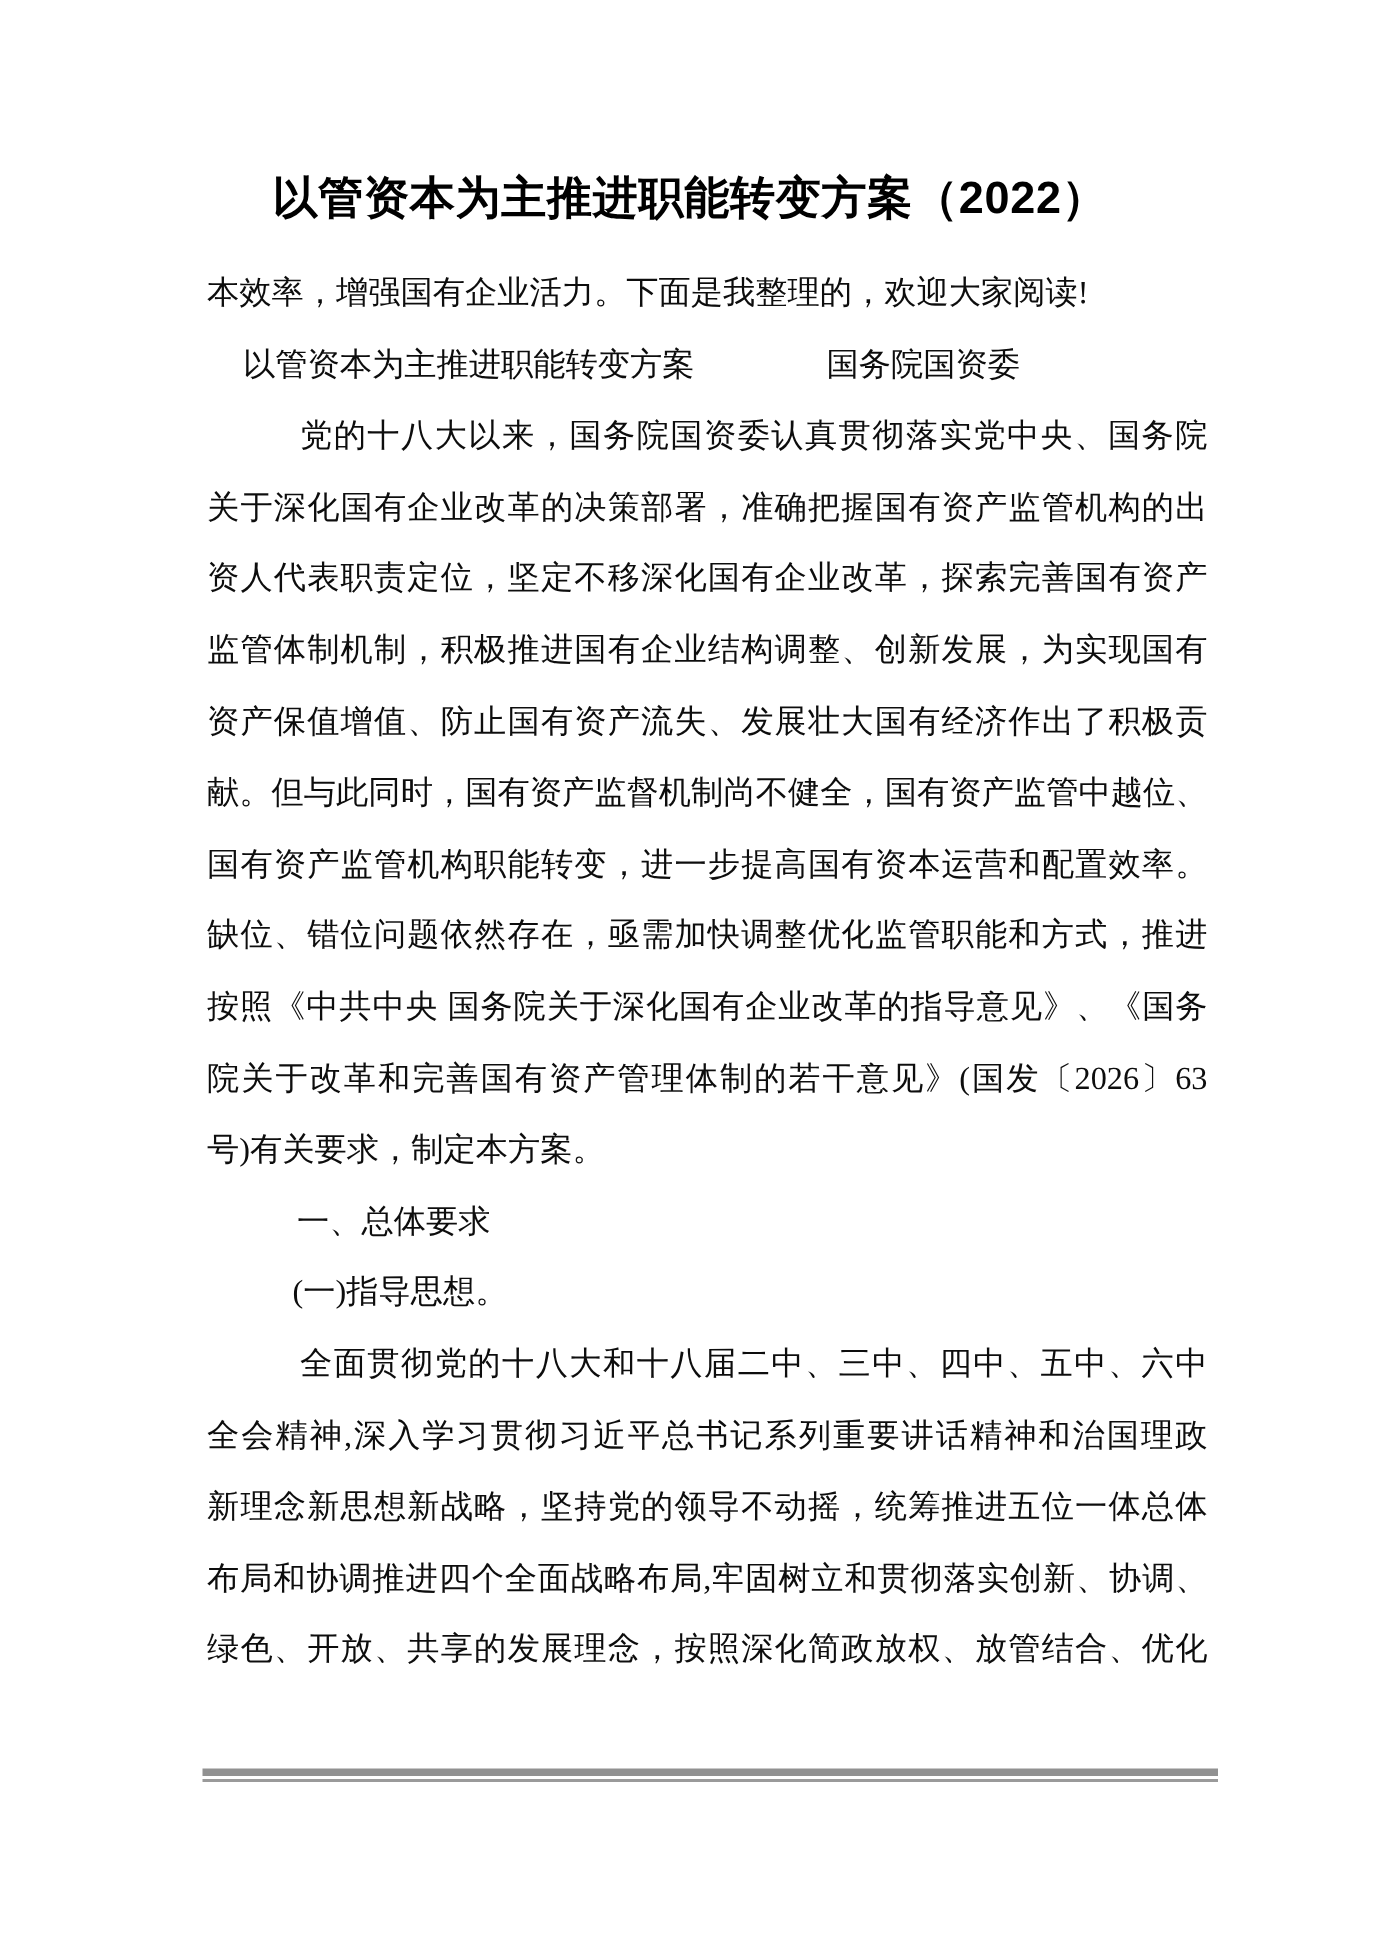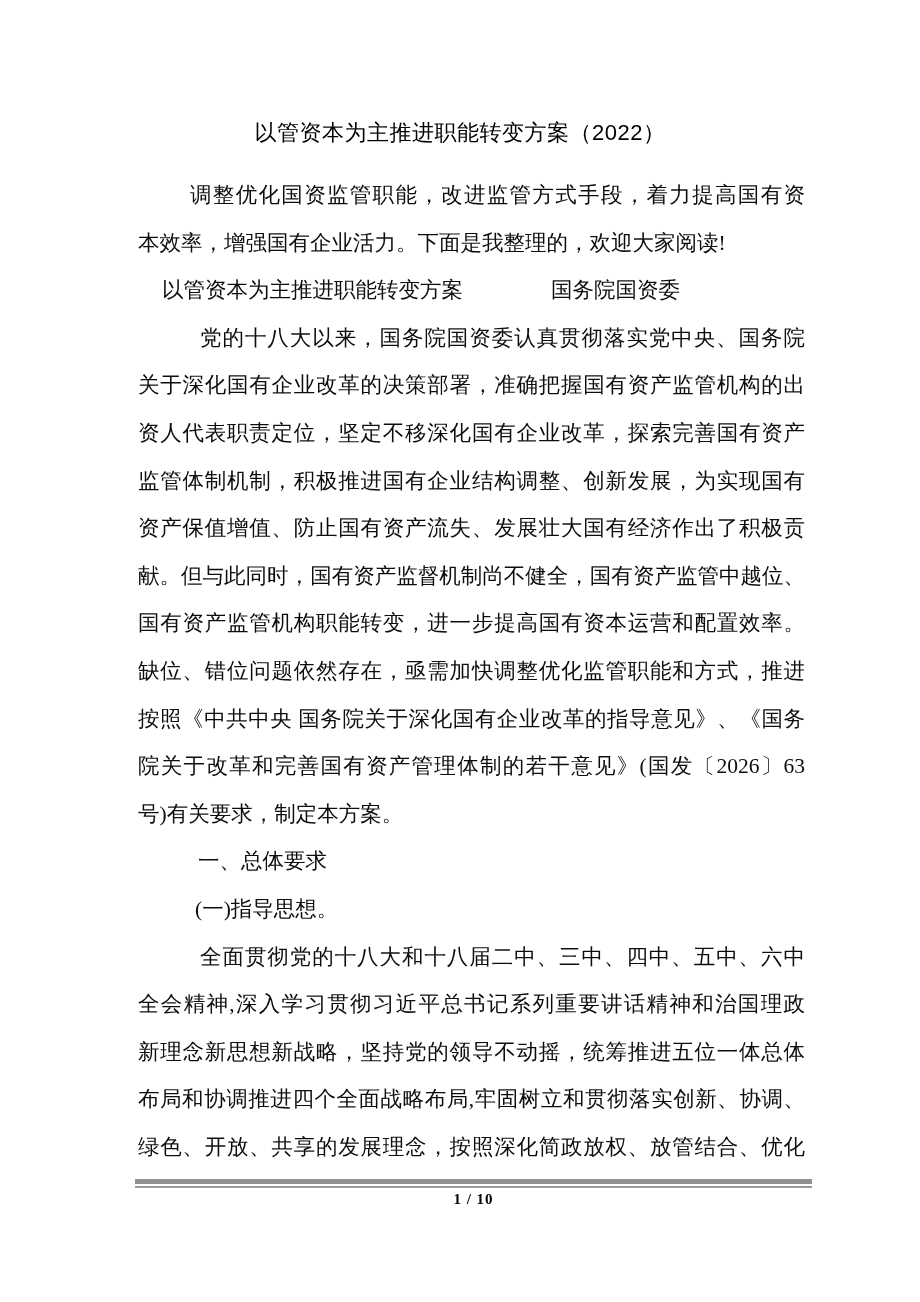--- a/index.html
+++ b/index.html
@@ -15,22 +15,22 @@
     position: absolute; left: 0; top: 0;
     width: 920px; height: 1302px;
     background: #ffffff;
   }
   .doc-title {
     position: absolute;
     left: 0; top: 112px; width: 920px; height: 42px;
     line-height: 42px;
     text-align: center;
     font-family: "Liberation Sans", "DejaVu Sans", sans-serif;
-    font-weight: 400;
-    font-size: 22px;
+    font-weight: 700;
+    font-size: 30px;
     color: #000000;
     letter-spacing: 0.5px;
     white-space: nowrap;
   }
   .doc-body {
     position: absolute;
     left: 138px; top: 172px;
     width: 667px;
     font-size: 21.5px;
     color: #0d0d0d;
@@ -67,21 +67,20 @@
   }
 </style>
 </head>
 <body>
 
 <div class="doc-page">
 
   <div class="doc-title">以管资本为主推进职能转变方案（2022）</div>
 
   <div class="doc-body">
-      <div class="line just" style="text-indent: 52px;">调整优化国资监管职能，改进监管方式手段，着力提高国有资</div>
       <div class="line">本效率，增强国有企业活力。下面是我整理的，欢迎大家阅读!</div>
       <div class="line" style="text-indent: 24px;"><span>以管资本为主推进职能转变方案</span><span style="margin-left: 88px;">国务院国资委</span></div>
       <div class="line just" style="text-indent: 62px; font-family: Liberation Serif, serif;">党的十八大以来，国务院国资委认真贯彻落实党中央、国务院</div>
       <div class="line just">关于深化国有企业改革的决策部署，准确把握国有资产监管机构的出</div>
       <div class="line just">资人代表职责定位，坚定不移深化国有企业改革，探索完善国有资产</div>
       <div class="line just">监管体制机制，积极推进国有企业结构调整、创新发展，为实现国有</div>
       <div class="line just">资产保值增值、防止国有资产流失、发展壮大国有经济作出了积极贡</div>
       <div class="line just">献。但与此同时，国有资产监督机制尚不健全，国有资产监管中越位、</div>
       <div class="line just">国有资产监管机构职能转变，进一步提高国有资本运营和配置效率。</div>
       <div class="line just">缺位、错位问题依然存在，亟需加快调整优化监管职能和方式，推进</div>
@@ -92,15 +91,14 @@
       <div class="line" style="text-indent: 57px;">(一)指导思想。</div>
       <div class="line just" style="text-indent: 62px;">全面贯彻党的十八大和十八届二中、三中、四中、五中、六中</div>
       <div class="line just">全会精神,深入学习贯彻习近平总书记系列重要讲话精神和治国理政</div>
       <div class="line just">新理念新思想新战略，坚持党的领导不动摇，统筹推进五位一体总体</div>
       <div class="line just">布局和协调推进四个全面战略布局,牢固树立和贯彻落实创新、协调、</div>
       <div class="line just">绿色、开放、共享的发展理念，按照深化简政放权、放管结合、优化</div>
     </div>
 
   <div class="footer-rule"></div>
 
-  <div class="page-number">1 / 10</div>
 
 </div>
 
 </body></html>

